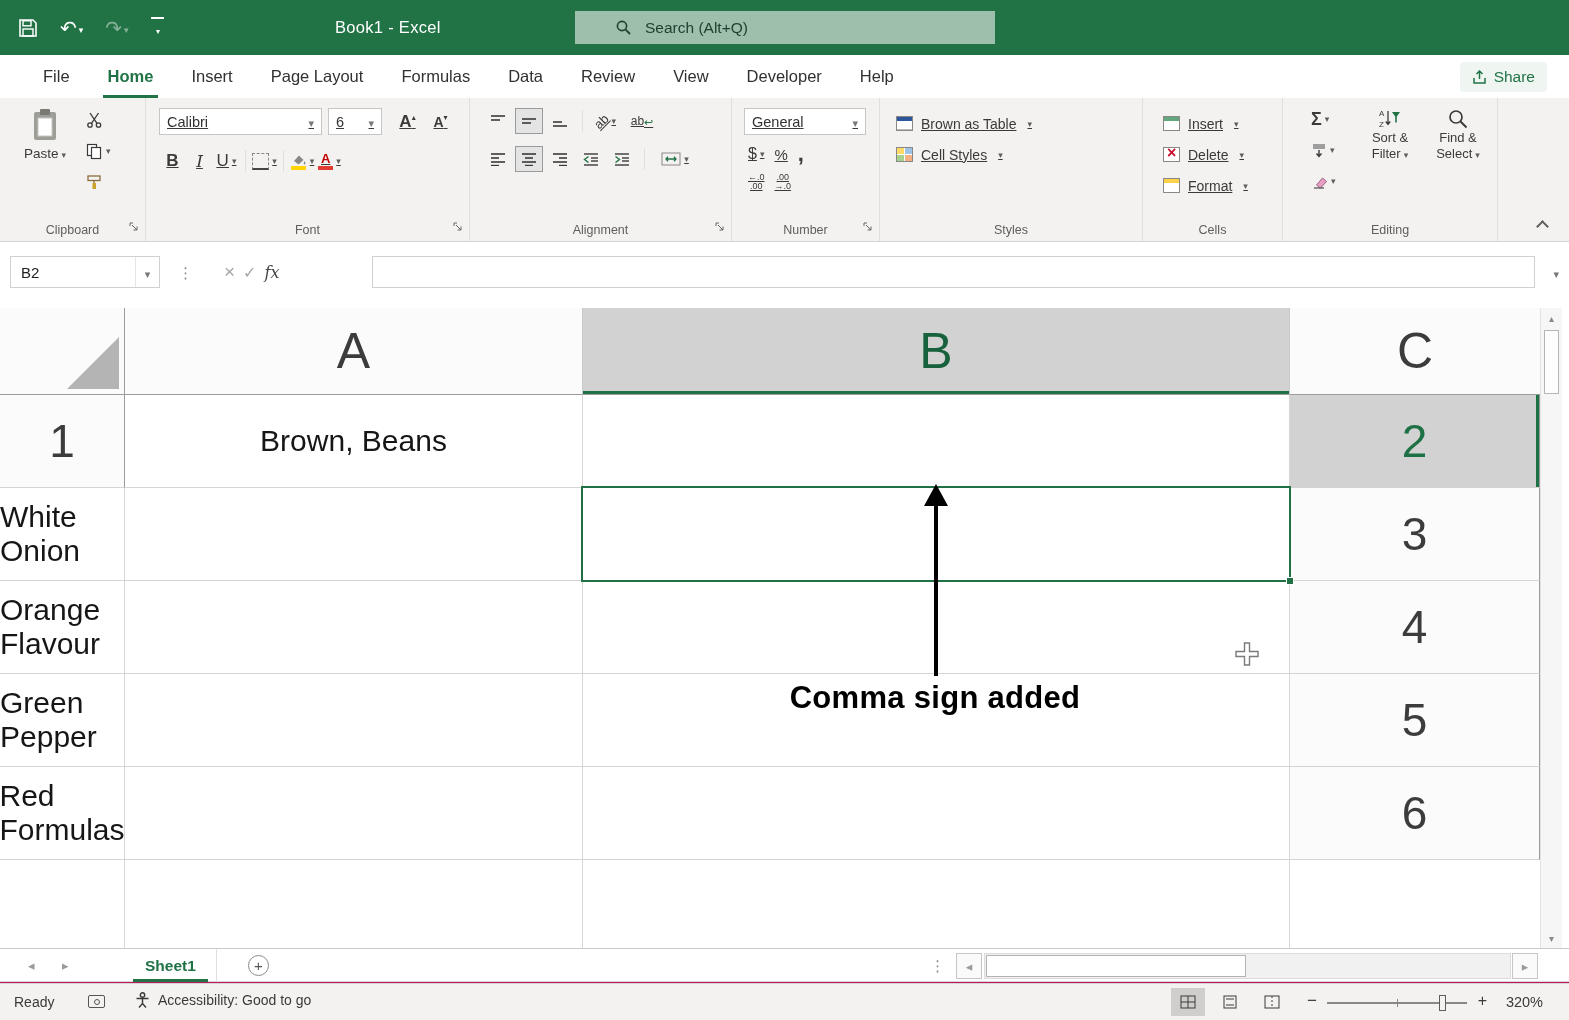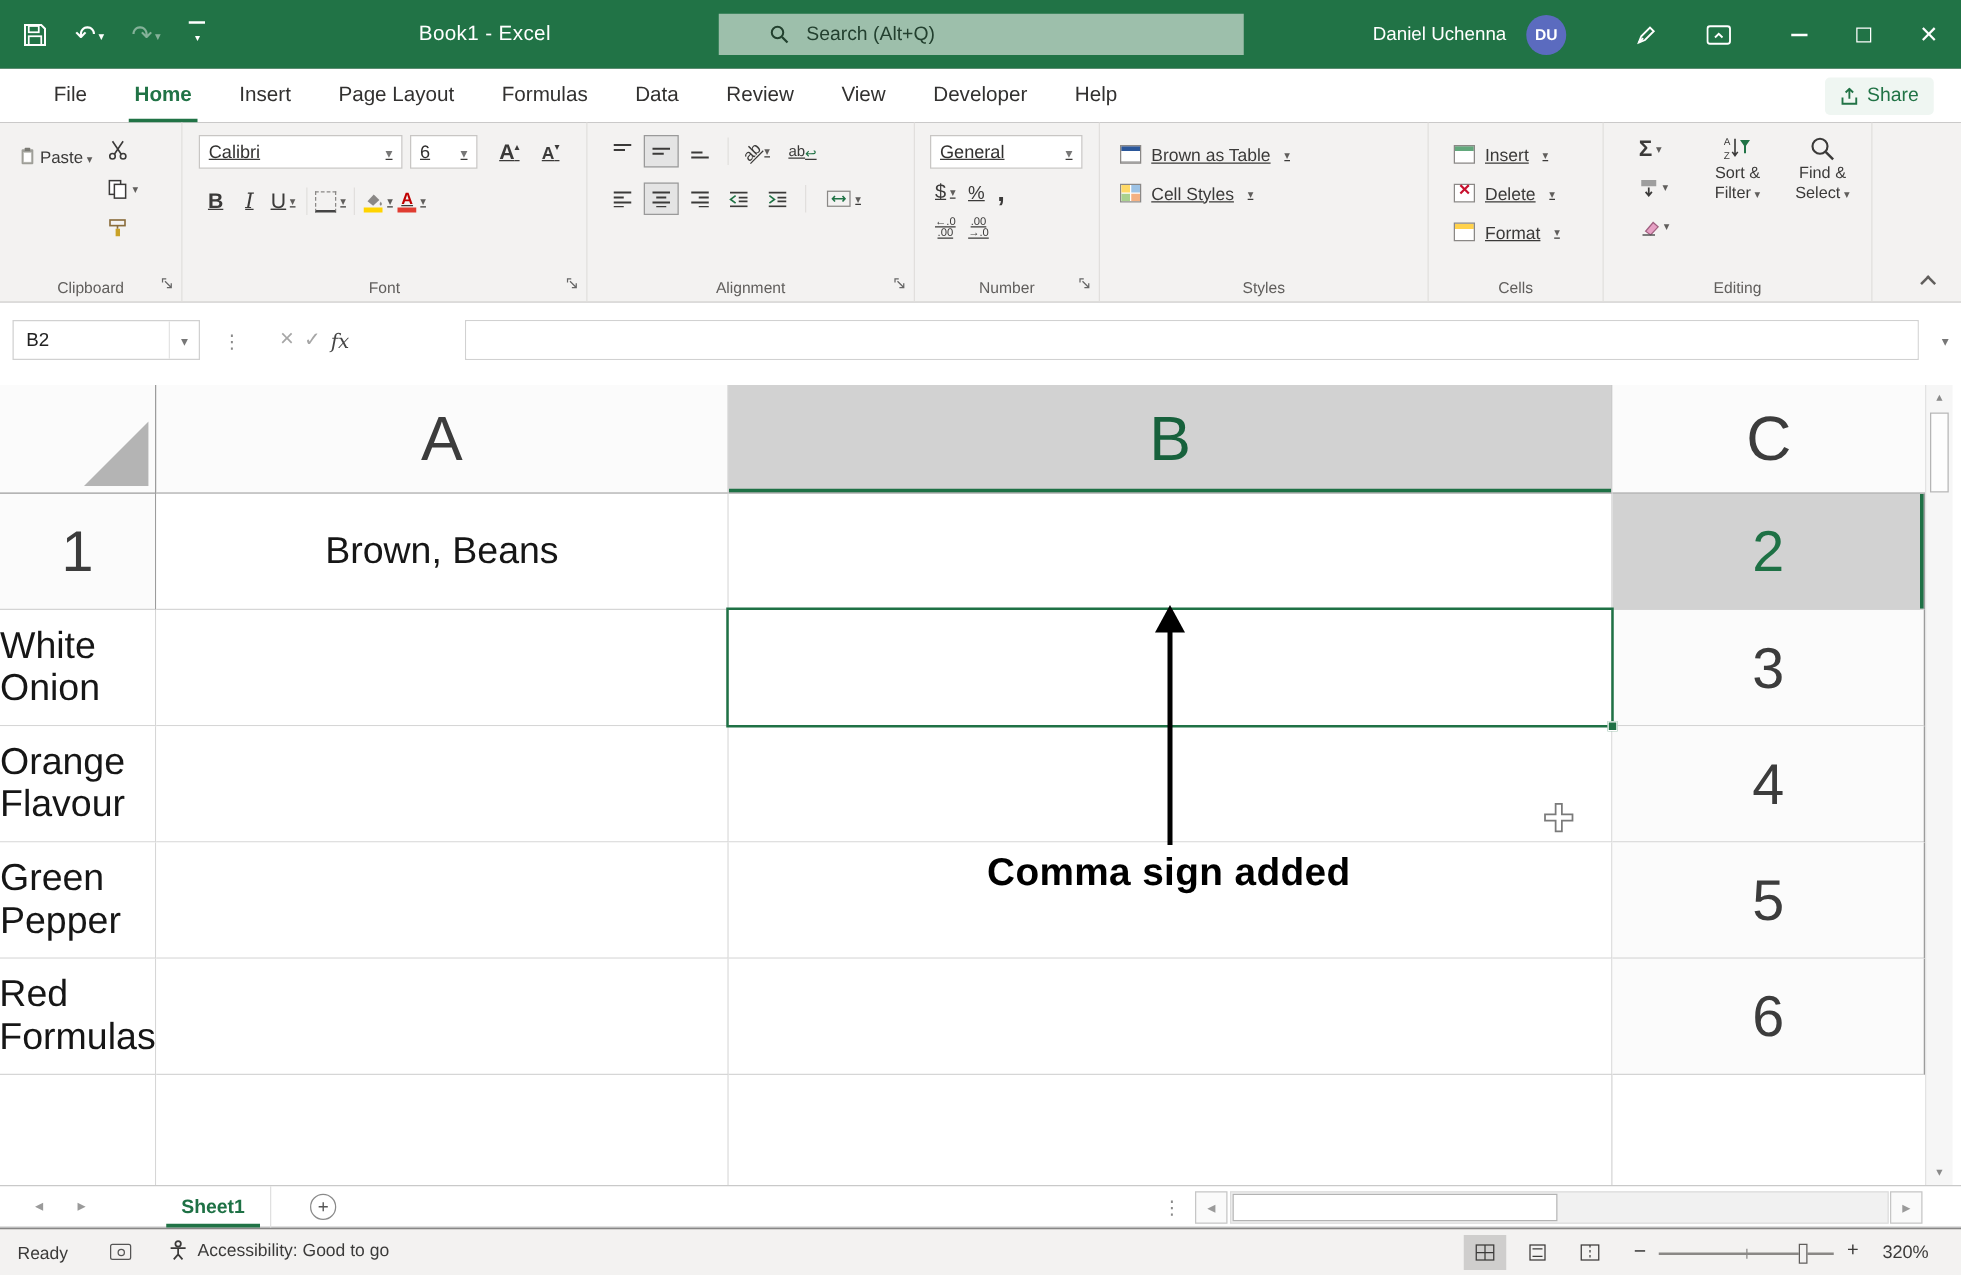--- a/index.html
+++ b/index.html
@@ -1,18 +1,18 @@
 <!DOCTYPE html>
 <html><head>
 <meta charset="utf-8">
 <style>
   * { box-sizing: border-box; margin: 0; padding: 0; }
   html,body { width:1569px; height:1020px; }
   body { font-family:"Liberation Sans", sans-serif; background:#fff; }
-  .app { position:relative; width:1569px; height:1020px; overflow:hidden; background:#404040; }
+  .app { position:relative; width:1569px; height:1020px; overflow:hidden; background:#be185d; }
 
   
   .tb { position:absolute; top:0; left:0; width:100%; height:55px; background:#217346; display:flex; align-items:center; color:#fff; }
   .tb-left { display:flex; align-items:center; gap:22px; padding-left:18px; }
   .tb-ico { display:flex; align-items:center; cursor:pointer; }
   .g-undo::after{content:"↶"; font-size:20px; color:#fff;}
   .g-redo::after{content:"↷"; font-size:20px; color:rgba(255,255,255,.45);}
   .g-caretw::after{content:"▾"; font-size:9px; color:#fff; margin-left:2px;}
   .g-caretw.dim::after{ color:rgba(255,255,255,.45); }
   .qat { display:flex; flex-direction:column; align-items:center; }
@@ -44,21 +44,21 @@
   .rg { position:relative; height:100%; border-right:1px solid #e1dfdd; flex:none;text-decoration:underline; }
   .glabel { position:absolute; bottom:4px; left:0; right:0; text-align:center; font-size:12.5px; color:#605e5c; }
   .launch { position:absolute; bottom:5px; right:5px; cursor:pointer; }
   .dd::after{ content:"▾"; font-size:9px; color:#605e5c; margin-left:3px; }
   .combo { height:27px; background:#fff; border:1px solid #c8c6c4; display:flex; align-items:center; padding:0 7px; font-size:14.5px; color:#323130; cursor:pointer; justify-content:space-between;}
   .btn { display:inline-flex; align-items:center; justify-content:center; cursor:pointer; }
   .rsel { border:1px solid #9a9a9a; background:#e4e4e4; }
   .vline { width:1px; background:#e1dfdd; margin:2px 5px; align-self:stretch; }
 
   .g-clip { width:146px; }
-  .pastebtn { position:absolute; left:16px; top:10px; width:58px; display:flex; flex-direction:row; align-items:center; gap:4px; cursor:pointer; }
+  .pastebtn { position:absolute; left:16px; top:10px; width:58px; display:flex; flex-direction:column; align-items:center; gap:4px; cursor:pointer; }
   .clipcol { position:absolute; left:86px; top:12px; display:flex; flex-direction:column; gap:11px; }
   .clipcol .btn { width:30px; height:20px; justify-content:flex-start; }
 
   .g-font { width:324px; padding:10px 0 0 13px; }
   .frow1 { display:flex; align-items:center; gap:6px; }
   .frow2 { display:flex; align-items:center; margin-top:13px; }
   .fmt { width:27px; height:26px; display:flex; align-items:center; justify-content:center; font-size:17px; color:#3b3a39; cursor:pointer; }
   .bigA { font-size:17px; font-weight:600; }
   .supcar::after{content:"▴"; font-size:8px; vertical-align:super; color:#3b3a39;}
   .subcar::after{content:"▾"; font-size:8px; vertical-align:super; color:#3b3a39;}
@@ -196,45 +196,20 @@
       </div>
     </div>
     <div class="tb-title">Book1 - Excel</div>
     <div class="search">
       <svg width="17" height="17" viewBox="0 0 17 17">
         <circle cx="7" cy="7" r="4.6" fill="none" stroke="#22402e" stroke-width="1.6"></circle>
         <line x1="10.6" y1="10.6" x2="15" y2="15" stroke="#22402e" stroke-width="1.8"></line>
       </svg>
       <input class="searchin" placeholder="Search (Alt+Q)" style="">
     </div>
-    <div class="tb-right">
-      <span class="uname">Daniel Uchenna</span>
-      <div class="avatar">DU</div>
-      <div class="tbtool">
-        <svg width="18" height="18" viewBox="0 0 18 18">
-          <path d="M3 15 L5 10 L12 3 L15 6 L8 13 Z" fill="none" stroke="#fff" stroke-width="1.5"></path>
-          <line x1="3" y1="15" x2="6.5" y2="11.5" stroke="#fff" stroke-width="1.5"></line>
-        </svg>
-      </div>
-      <div class="tbtool">
-        <svg width="20" height="16" viewBox="0 0 20 16">
-          <rect x="1" y="1" width="18" height="14" rx="2" fill="none" stroke="#fff" stroke-width="1.5"></rect>
-          <path d="M7 10 L10 7 L13 10" fill="none" stroke="#fff" stroke-width="1.5"></path>
-        </svg>
-      </div>
-      <div class="win">
-          <span class="mini"></span>
-        </div>
-      <div class="win">
-          <span class="maxi"></span>
-        </div>
-      <div class="win">
-          <span class="g-close"></span>
-        </div>
-    </div>
   </div>
 
   <div class="menubar">
     <div class="mtab">File</div>
     <div class="mtab active">Home</div>
     <div class="mtab">Insert</div>
     <div class="mtab">Page Layout</div>
     <div class="mtab">Formulas</div>
     <div class="mtab">Data</div>
     <div class="mtab">Review</div>

